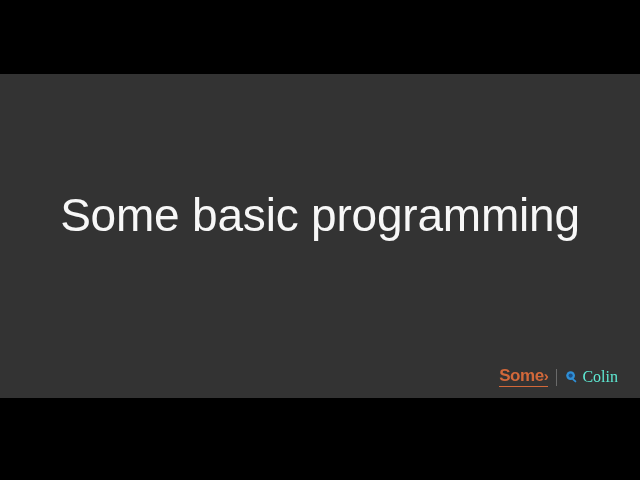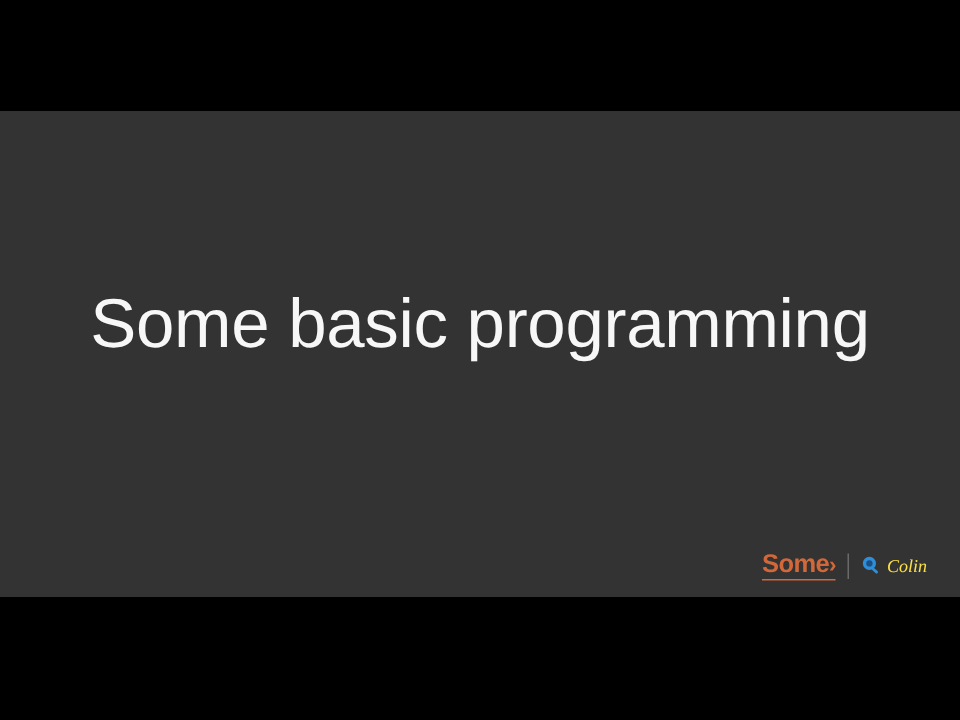--- a/index.html
+++ b/index.html
@@ -98,24 +98,23 @@
     display: flex;
     align-items: center;
     gap: 3px;
   }
   .partner-mark {
     display: block;
     width: 14px;
     height: 14px;
   }
   .partner-word {
-    color: #fde047;
+    color: #5eead4;
     font-family: "Liberation Serif", serif;
-    font-style: italic;
-    font-size: 12px;
+    font-size: 16px;
     line-height: 1;
     letter-spacing: 0px;
   }
 </style>
 </head>
 <body>
 
 <div class="slide-frame">
 
   <div class="letterbox-bar letterbox-top"></div>

